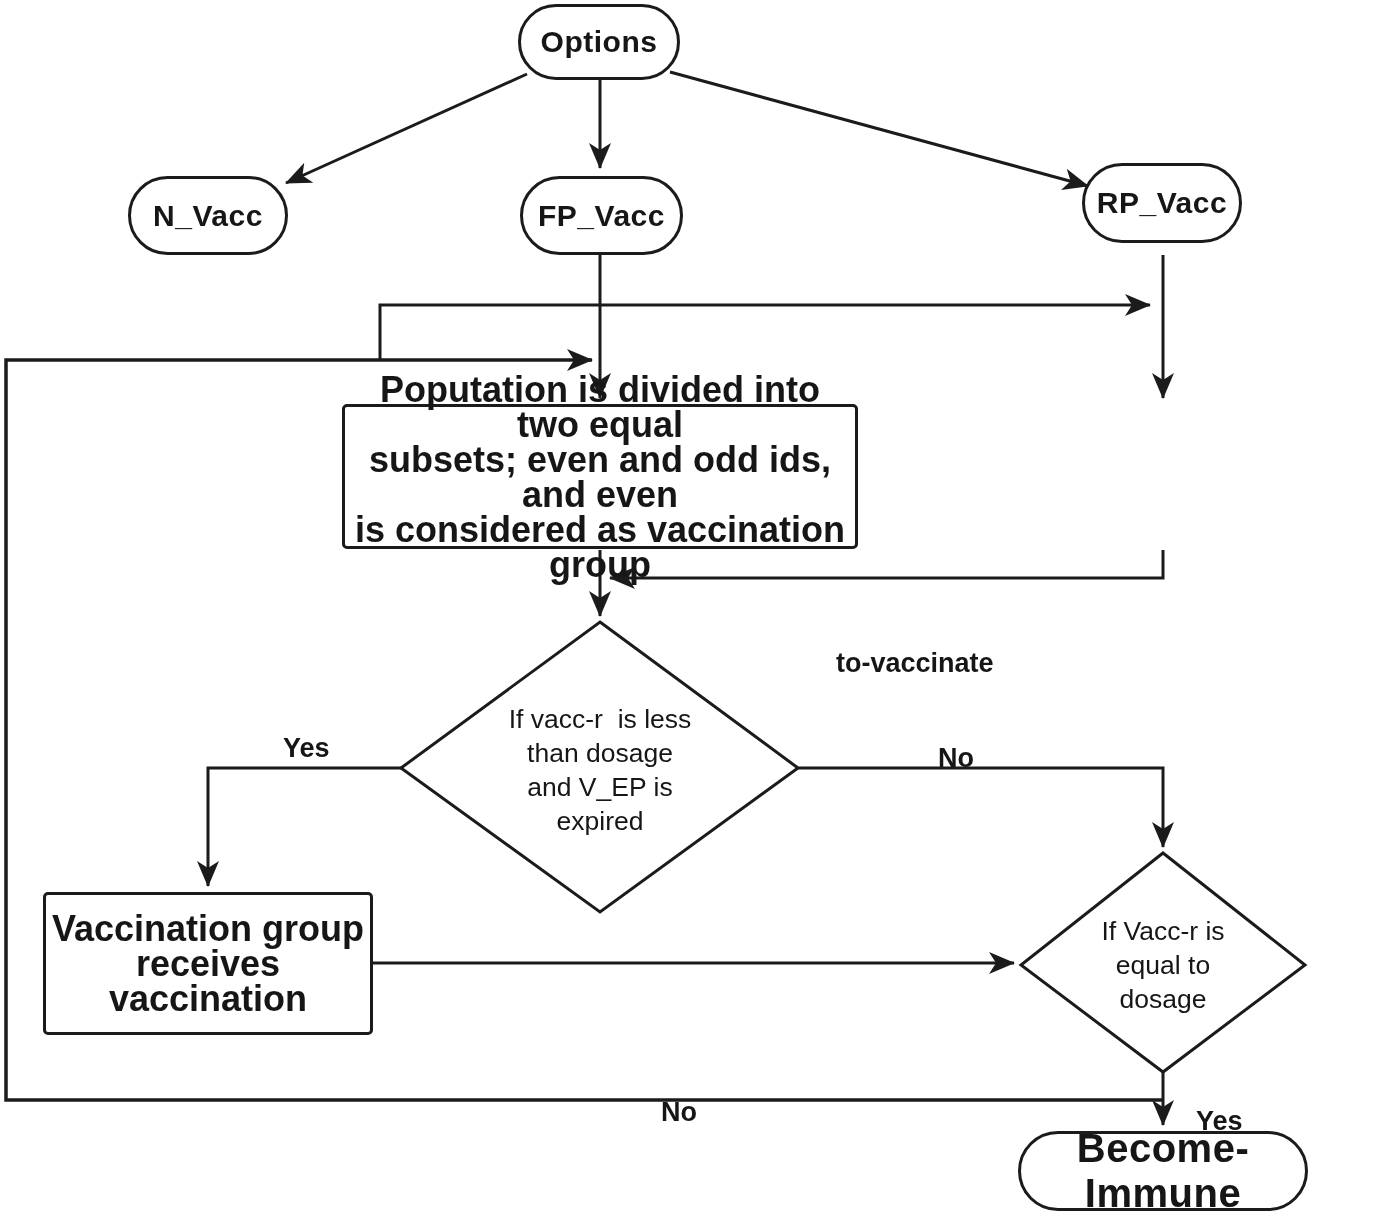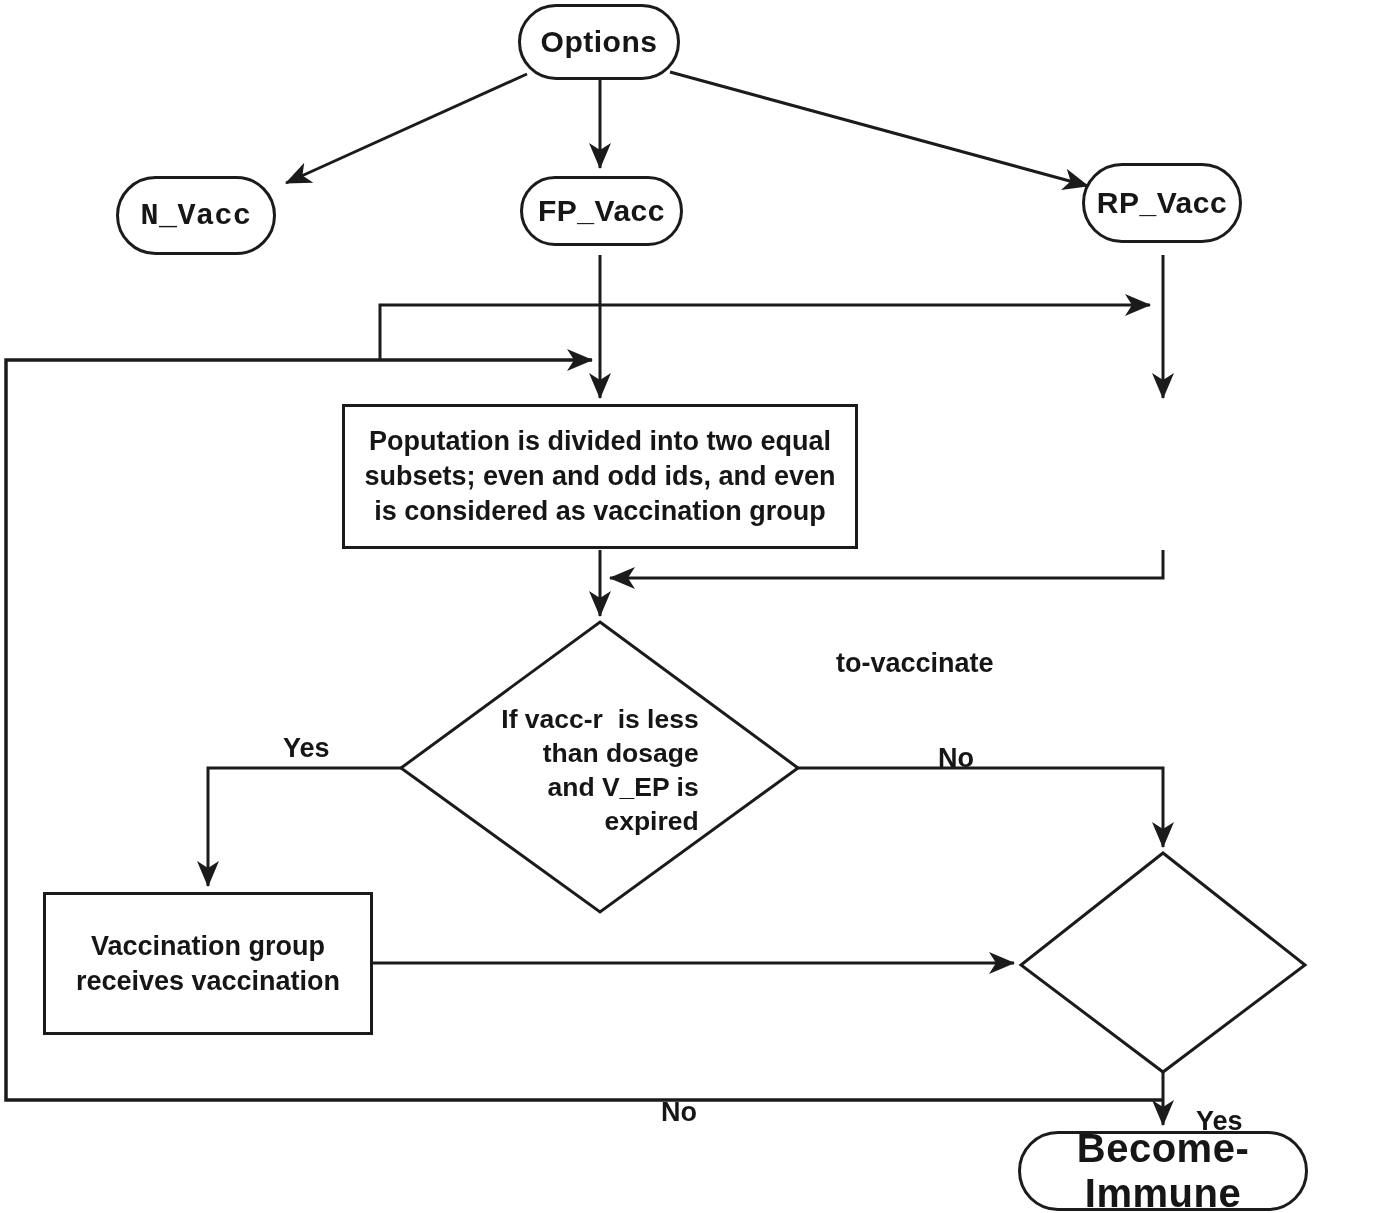--- a/index.html
+++ b/index.html
@@ -34,32 +34,32 @@
     text-align: center;
     font-weight: bold;
     color: #161616;
   }
   .stadium {
     border-radius: 42px;
     font-size: 30px;
     letter-spacing: 0.5px;
   }
   .rect {
-    border-radius: 0;
-    font-size: 27px;
+    border-radius: 5px;
+    font-size: 36px;
     line-height: 35px;
     white-space: pre-wrap;
   }
   .diamond-text {
     position: absolute;
     display: flex;
     align-items: center;
     justify-content: center;
-    text-align: right;
-    font-weight: bold;
+    text-align: center;
+    font-weight: normal;
     font-size: 26.5px;
     line-height: 34px;
     white-space: pre-wrap;
     color: #161616;
     pointer-events: none;
   }
   .edge-label {
     position: absolute;
     font-weight: bold;
     font-size: 27px;
@@ -99,41 +99,44 @@
     <path d="M 373 963 L 1014 963" stroke="#1b1b1b" stroke-width="3" fill="none" marker-end="url(#arr)"></path>
 
     <path d="M 1163 1072 L 1163 1125" stroke="#1b1b1b" stroke-width="3" fill="none" marker-end="url(#arr)"></path>
 
     <polygon points="600,622 798,768 600,912 401,768" fill="#ffffff" stroke="#1b1b1b" stroke-width="3"></polygon>
     <polygon points="1163,853 1305,965 1163,1072 1021,965" fill="#ffffff" stroke="#1b1b1b" stroke-width="3"></polygon>
   </svg>
 
   <div class="node stadium" style="left:518px; top:4px; width:162px; height:76px;">Options</div>
 
-  <div class="node stadium" style="left:116px; top:176px; width:160px; height:79px;font-family:Liberation Mono, monospace;">N_Vacc</div>
+  <div class="node stadium" style="left:128px; top:176px; width:160px; height:79px;">N_Vacc</div>
 
-  <div class="node stadium" style="left:520px; top:176px; width:163px; height:70px;">FP_Vacc</div>
+  <div class="node stadium" style="left:520px; top:176px; width:163px; height:79px;">FP_Vacc</div>
 
   <div class="node stadium" style="left:1082px; top:163px; width:160px; height:80px;">RP_Vacc</div>
 
   <div class="node stadium" style="left:1018px; top:1131px; width:290px; height:80px; font-size:40px;">Become-Immune</div>
 
   <div class="node rect" style="left:342px; top:404px; width:516px; height:145px;">Poputation is divided into two equal
 subsets; even and odd ids, and even
 is considered as vaccination group</div>
 
 
   <div class="node rect" style="left:43px; top:892px; width:330px; height:143px;">Vaccination group
 receives vaccination</div>
 
   <div class="diamond-text" style="left:470px; top:692px; width:260px; height:156px;">If vacc-r  is less
 than dosage
 and V_EP is
 expired</div>
 
+  <div class="diamond-text" style="left:1063px; top:898px; width:200px; height:134px;">If Vacc-r is
+equal to
+dosage</div>
 
   <div class="edge-label" style="left:836px; top:612px;">to-vaccinate</div>
 
   <div class="edge-label" style="left:283px; top:697px;">Yes</div>
 
   <div class="edge-label" style="left:938px; top:707px;">No</div>
 
   <div class="edge-label" style="left:661px; top:1061px;">No</div>
 
   <div class="edge-label" style="left:1196px; top:1070px;">Yes</div>

